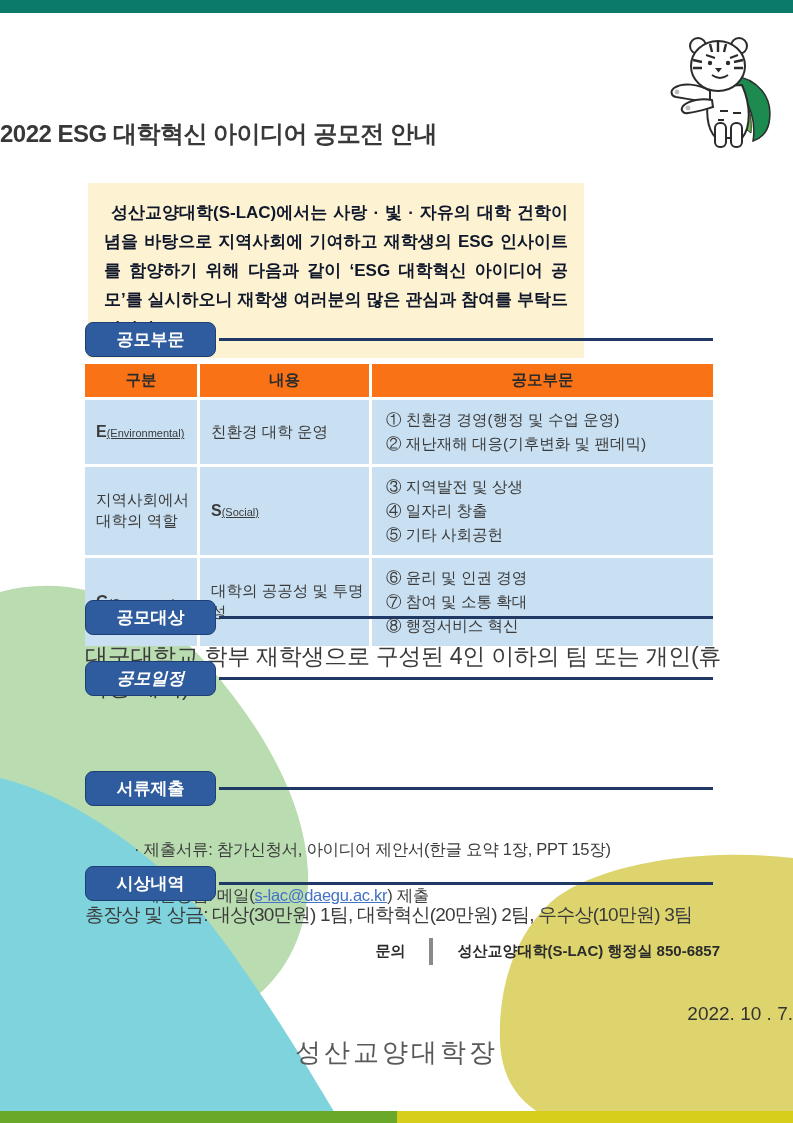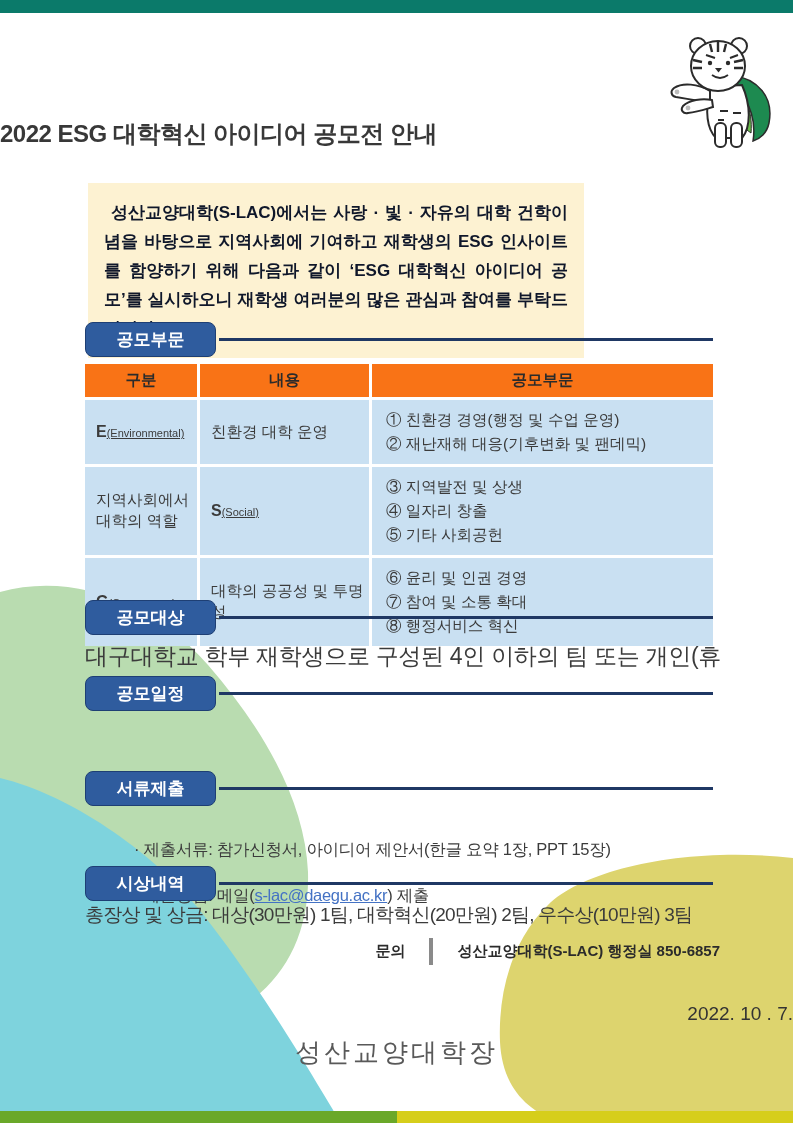--- a/index.html
+++ b/index.html
@@ -133,21 +133,21 @@
 ⑦ 참여 및 소통 확대
 ⑧ 행정서비스 혁신</div>
   </div>
 
   <div class="layer section-header" style="top:600px;">
     <div class="pill">공모대상</div>
     <div class="rule"></div>
   </div>
   <div class="layer plain-text daesang-text">대구대학교 학부 재학생으로 구성된 4인 이하의 팀 또는 개인(휴학생 제외)</div>
 
-  <div class="layer section-header" style="top:676px;">
+  <div class="layer section-header" style="top:661px;font-style:italic;">
     <div class="pill">공모일정</div>
     <div class="rule"></div>
   </div>
 
   <div class="layer section-header" style="top:771px;">
     <div class="pill">서류제출</div>
     <div class="rule"></div>
   </div>
   <div class="layer list seryu-list">
     <div>· 제출서류: 참가신청서, 아이디어 제안서(한글 요약 1장, PPT 15장)</div>

